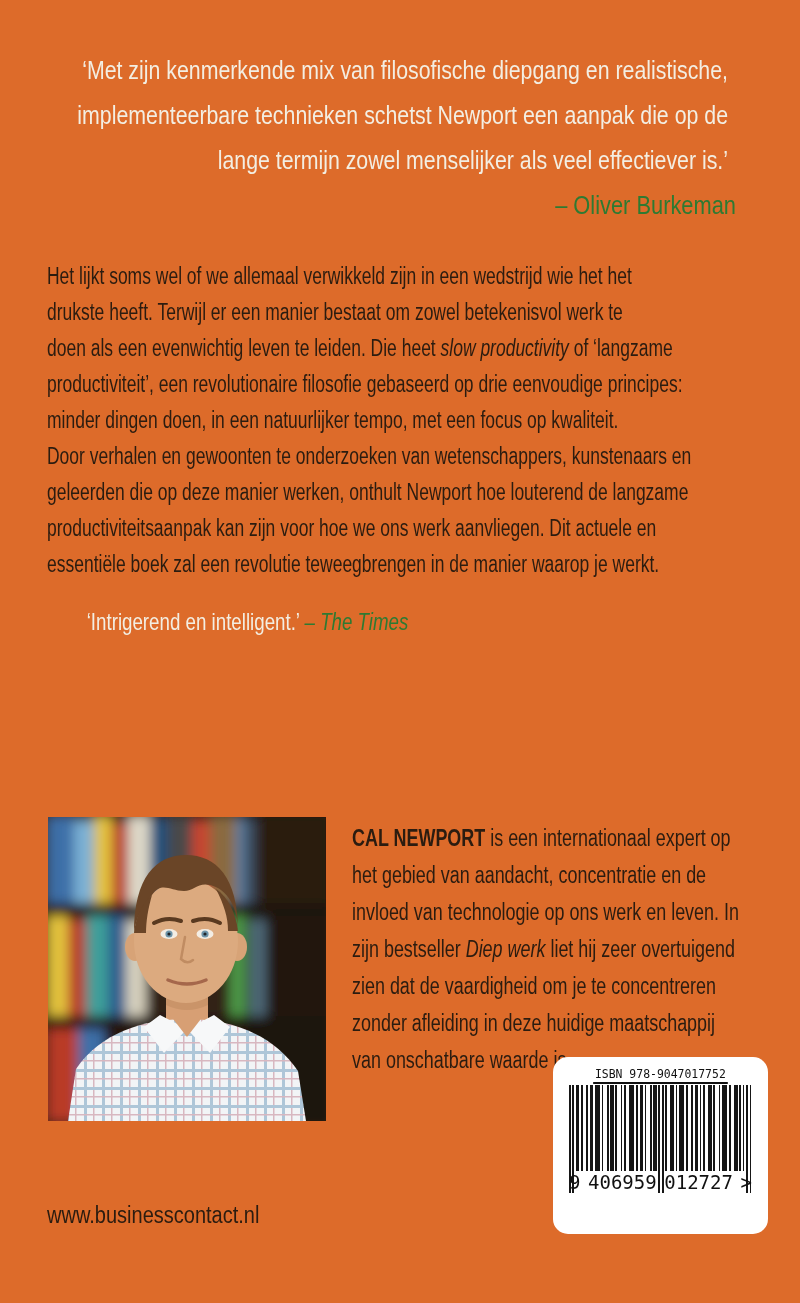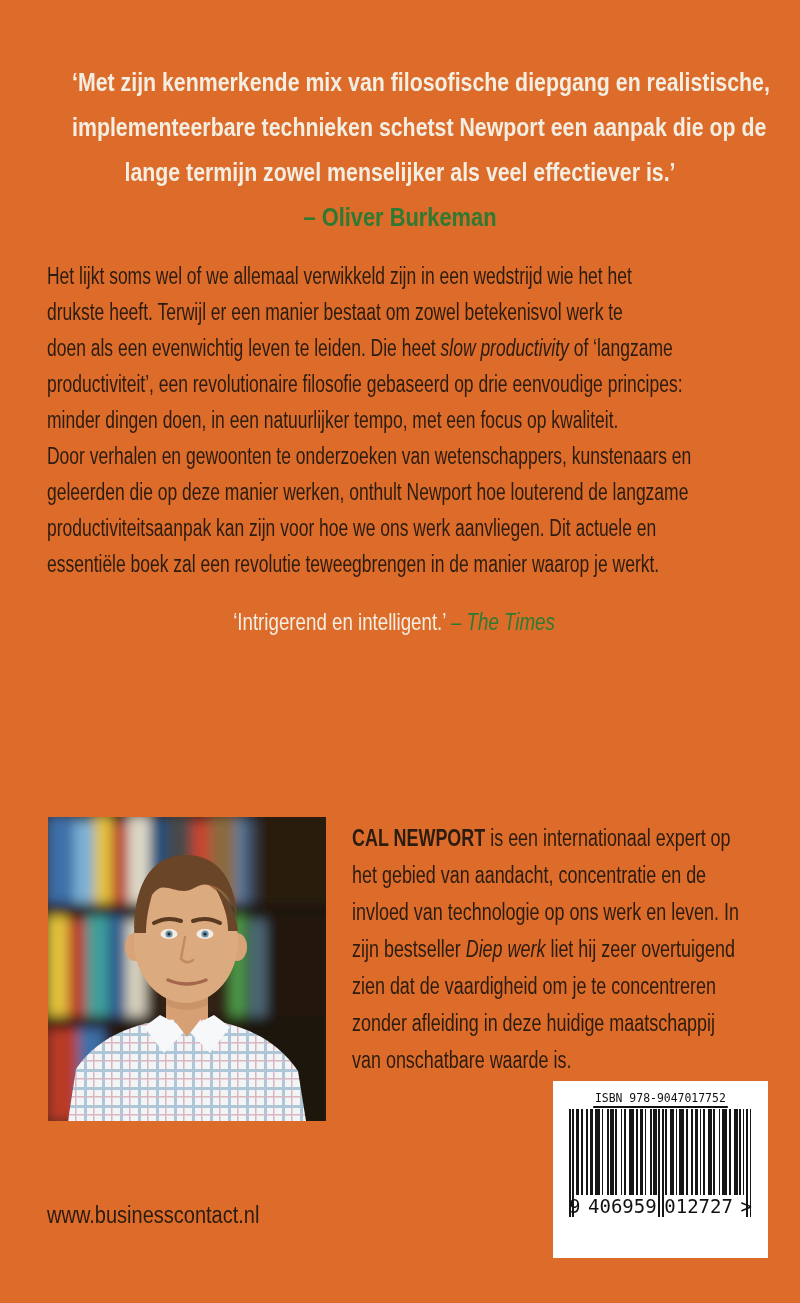--- a/index.html
+++ b/index.html
@@ -14,50 +14,50 @@
   .cover{
     position:relative;width:800px;height:1303px;overflow:hidden;
     background:var(--bg);
   }
   .line{display:block;white-space:nowrap;}
   .it{font-style:italic;}
   .bd{font-weight:bold;}
   .gr{color:var(--green);}
 
   
-  .top-quote{position:absolute;top:60px;left:0;right:0;text-align:center;color:var(--cream);font-weight:bold;}
+  .top-quote{position:absolute;top:48px;left:0;right:0;text-align:right;color:var(--cream);}
   .top-quote .line{font-size:26px;line-height:45px;transform:scaleX(.82);transform-origin:center top;}
   .attribution{font-size:26px;line-height:45px;color:var(--green);transform:scaleX(.84);transform-origin:center top;white-space:nowrap;}
 
   
   .synopsis{position:absolute;top:258px;left:47px;color:var(--dark);}
   .synopsis .line{font-size:23px;line-height:36px;transform:scaleX(.76);transform-origin:left top;}
 
   
-  .times-quote{position:absolute;top:604px;left:0;right:12px;text-align:center;color:var(--cream);}
+  .times-quote{position:absolute;top:604px;left:0;right:12px;color:var(--cream);}
   .times-quote .line{font-size:24px;line-height:36px;transform:scaleX(.78);transform-origin:center top;}
 
   
   .diep-werk{position:absolute;top:672px;left:0;right:0;text-align:center;color:var(--cream);}
   .diep-werk .line{font-size:24px;line-height:36px;transform:scaleX(.82);transform-origin:center top;}
 
   
   .author{position:absolute;top:817px;left:48px;display:flex;gap:26px;}
   .photo-wrap{width:278px;height:304px;flex:0 0 auto;}
   .photo-wrap svg{display:block;width:278px;height:304px;}
   .bio{color:var(--dark);padding-top:3px;}
   .bio .line{font-size:23px;line-height:37px;transform:scaleX(.78);transform-origin:left top;}
 
   
   .website{position:absolute;top:1202px;left:47px;color:var(--dark);font-size:23px;
     transform:scaleX(.87);transform-origin:left top;white-space:nowrap;}
 
   
-  .barcode-box{position:absolute;top:1081px;left:553px;width:215px;height:177px;
-    background:var(--box);padding:7px 16px 0 16px;text-align:center;}
+  .barcode-box{position:absolute;top:1057px;left:553px;width:215px;height:177px;
+    background:var(--box);padding:7px 16px 0 16px;text-align:center;border-radius:15px;}
   .isbn-label{display:inline-block;font-family:"DejaVu Sans Mono",monospace;font-size:13px;
     color:#111;border-bottom:2px solid #111;padding:0 2px 1px 2px;transform:scaleX(.88);
     transform-origin:center top;white-space:nowrap;}
   .bars{position:relative;height:108px;margin-top:1px;display:flex;align-items:flex-start;}
   .bars span{background:#161616;height:86px;flex:0 0 auto;}
   .bars span.guard{height:108px;}
   .digits{position:relative;margin-top:-22px;display:flex;justify-content:space-between;
     font-family:"DejaVu Sans Mono",monospace;font-size:19px;color:#111;line-height:22px;}
 </style>
 </head>

